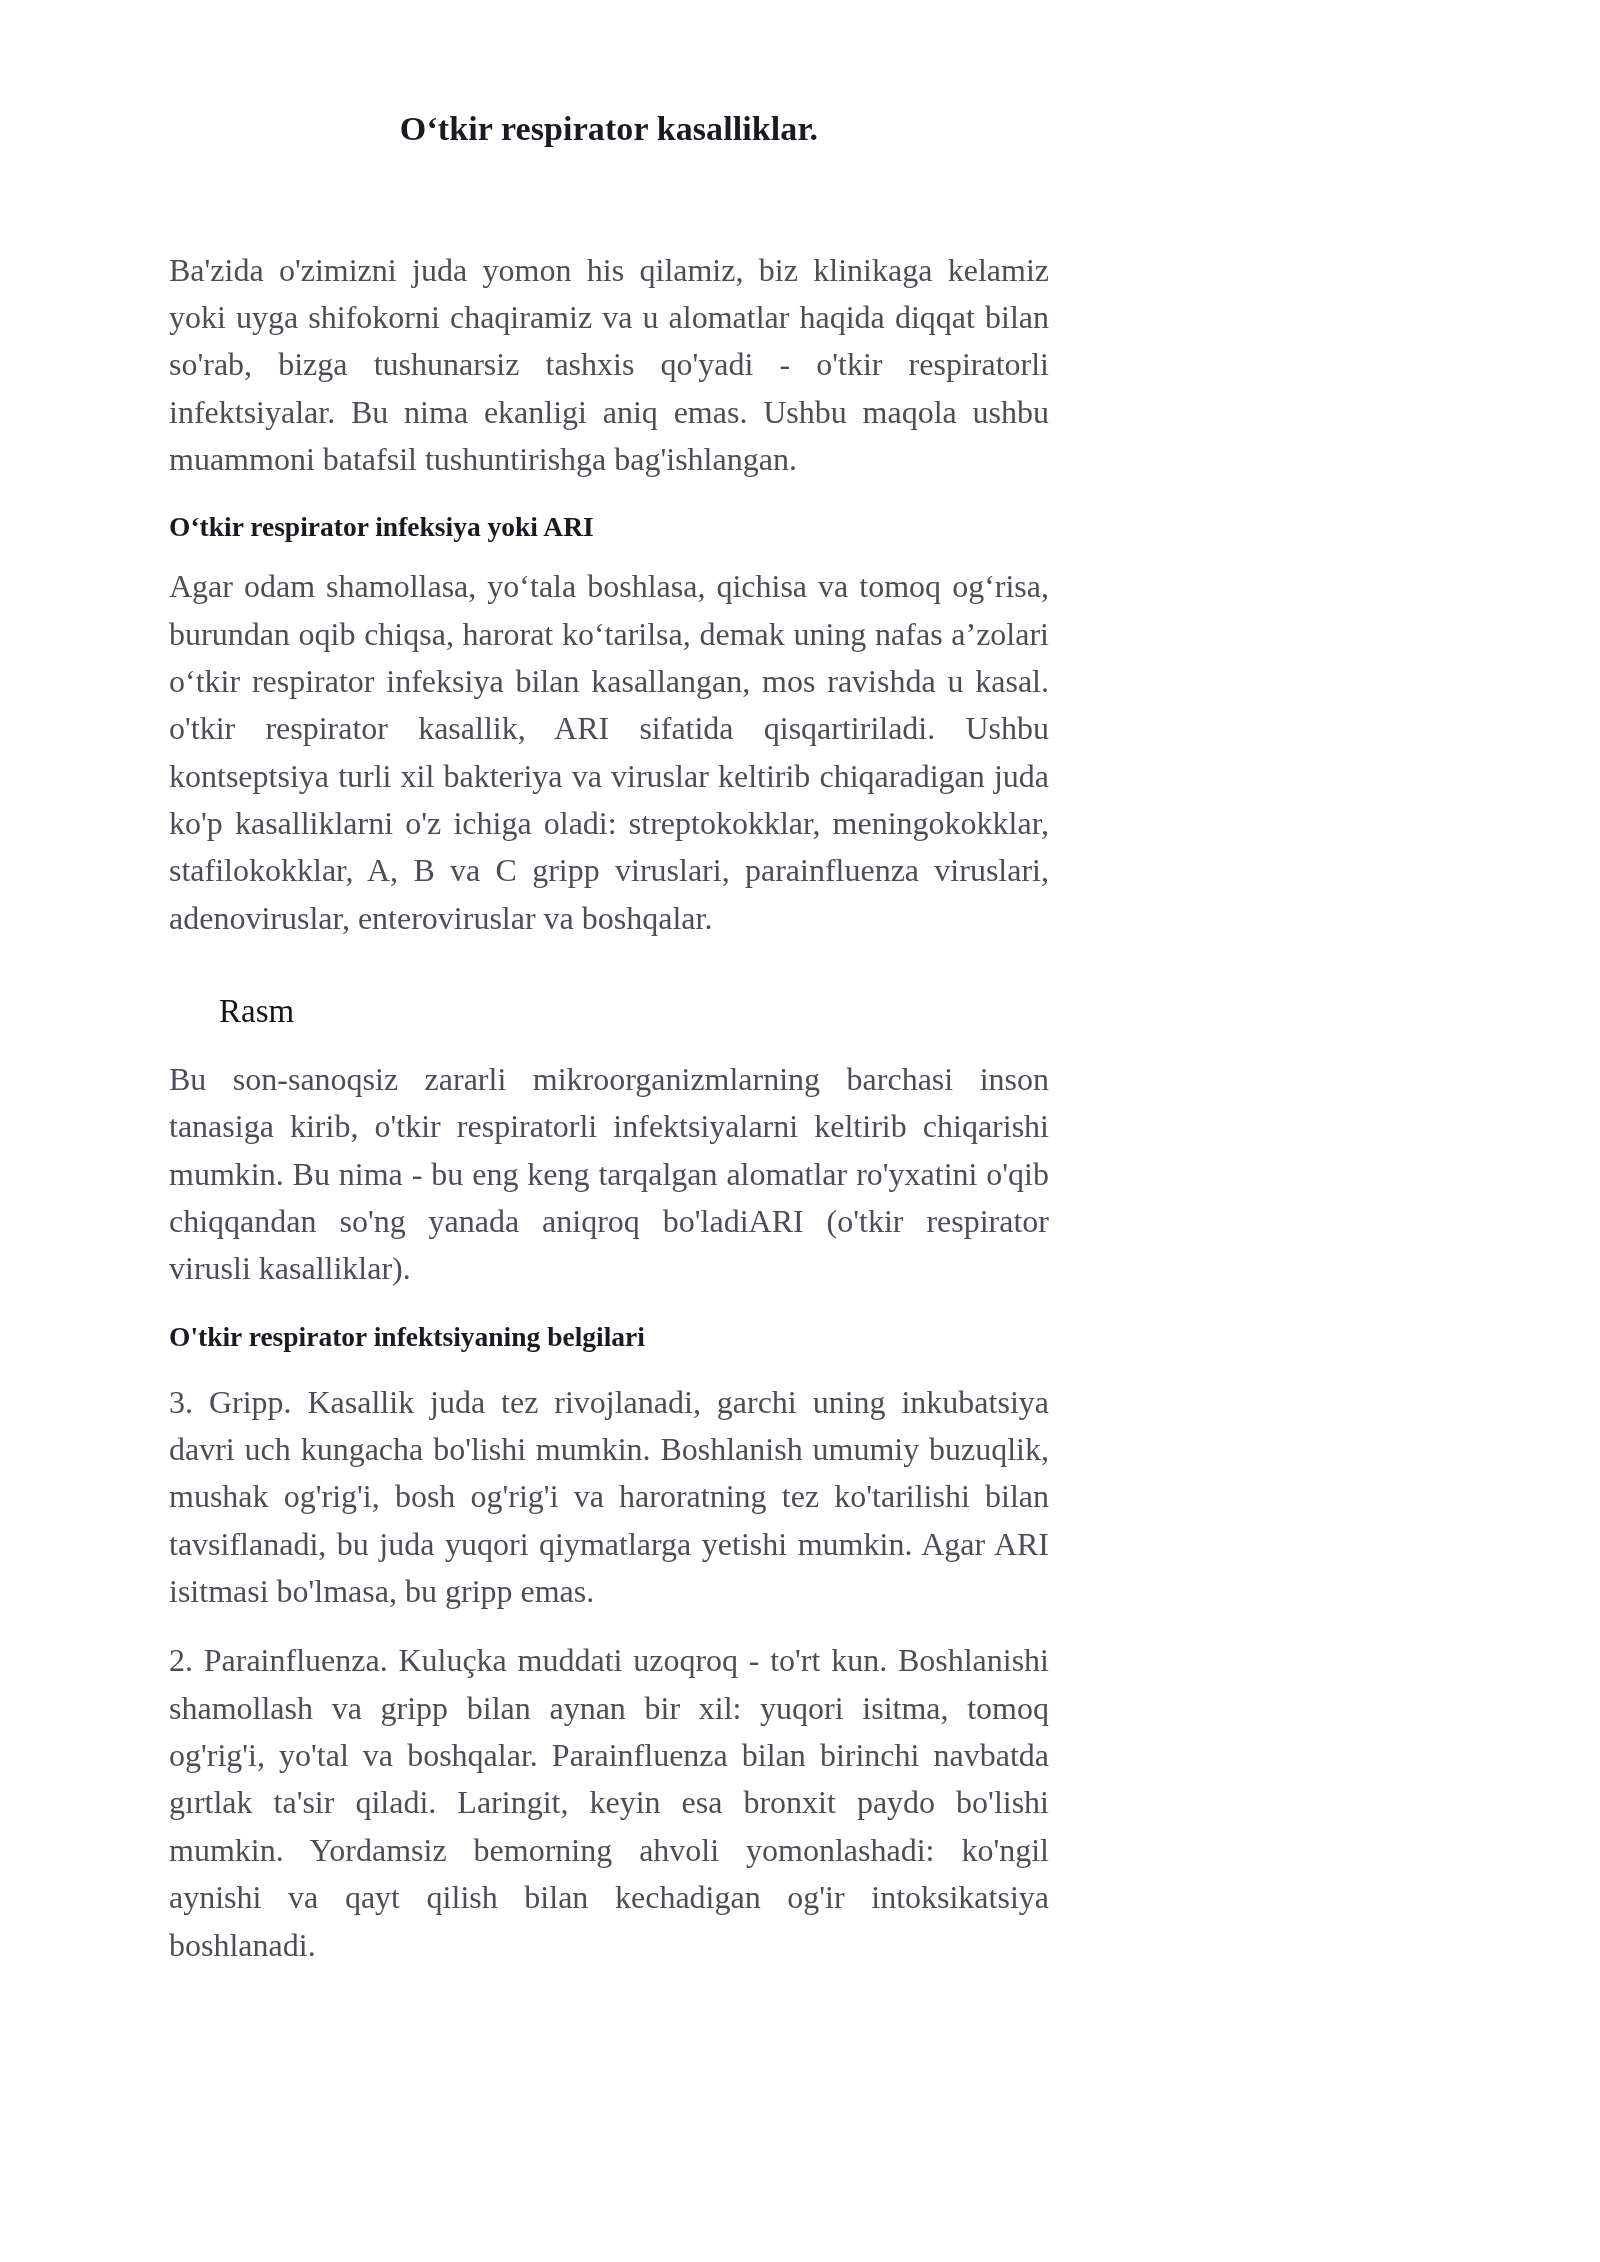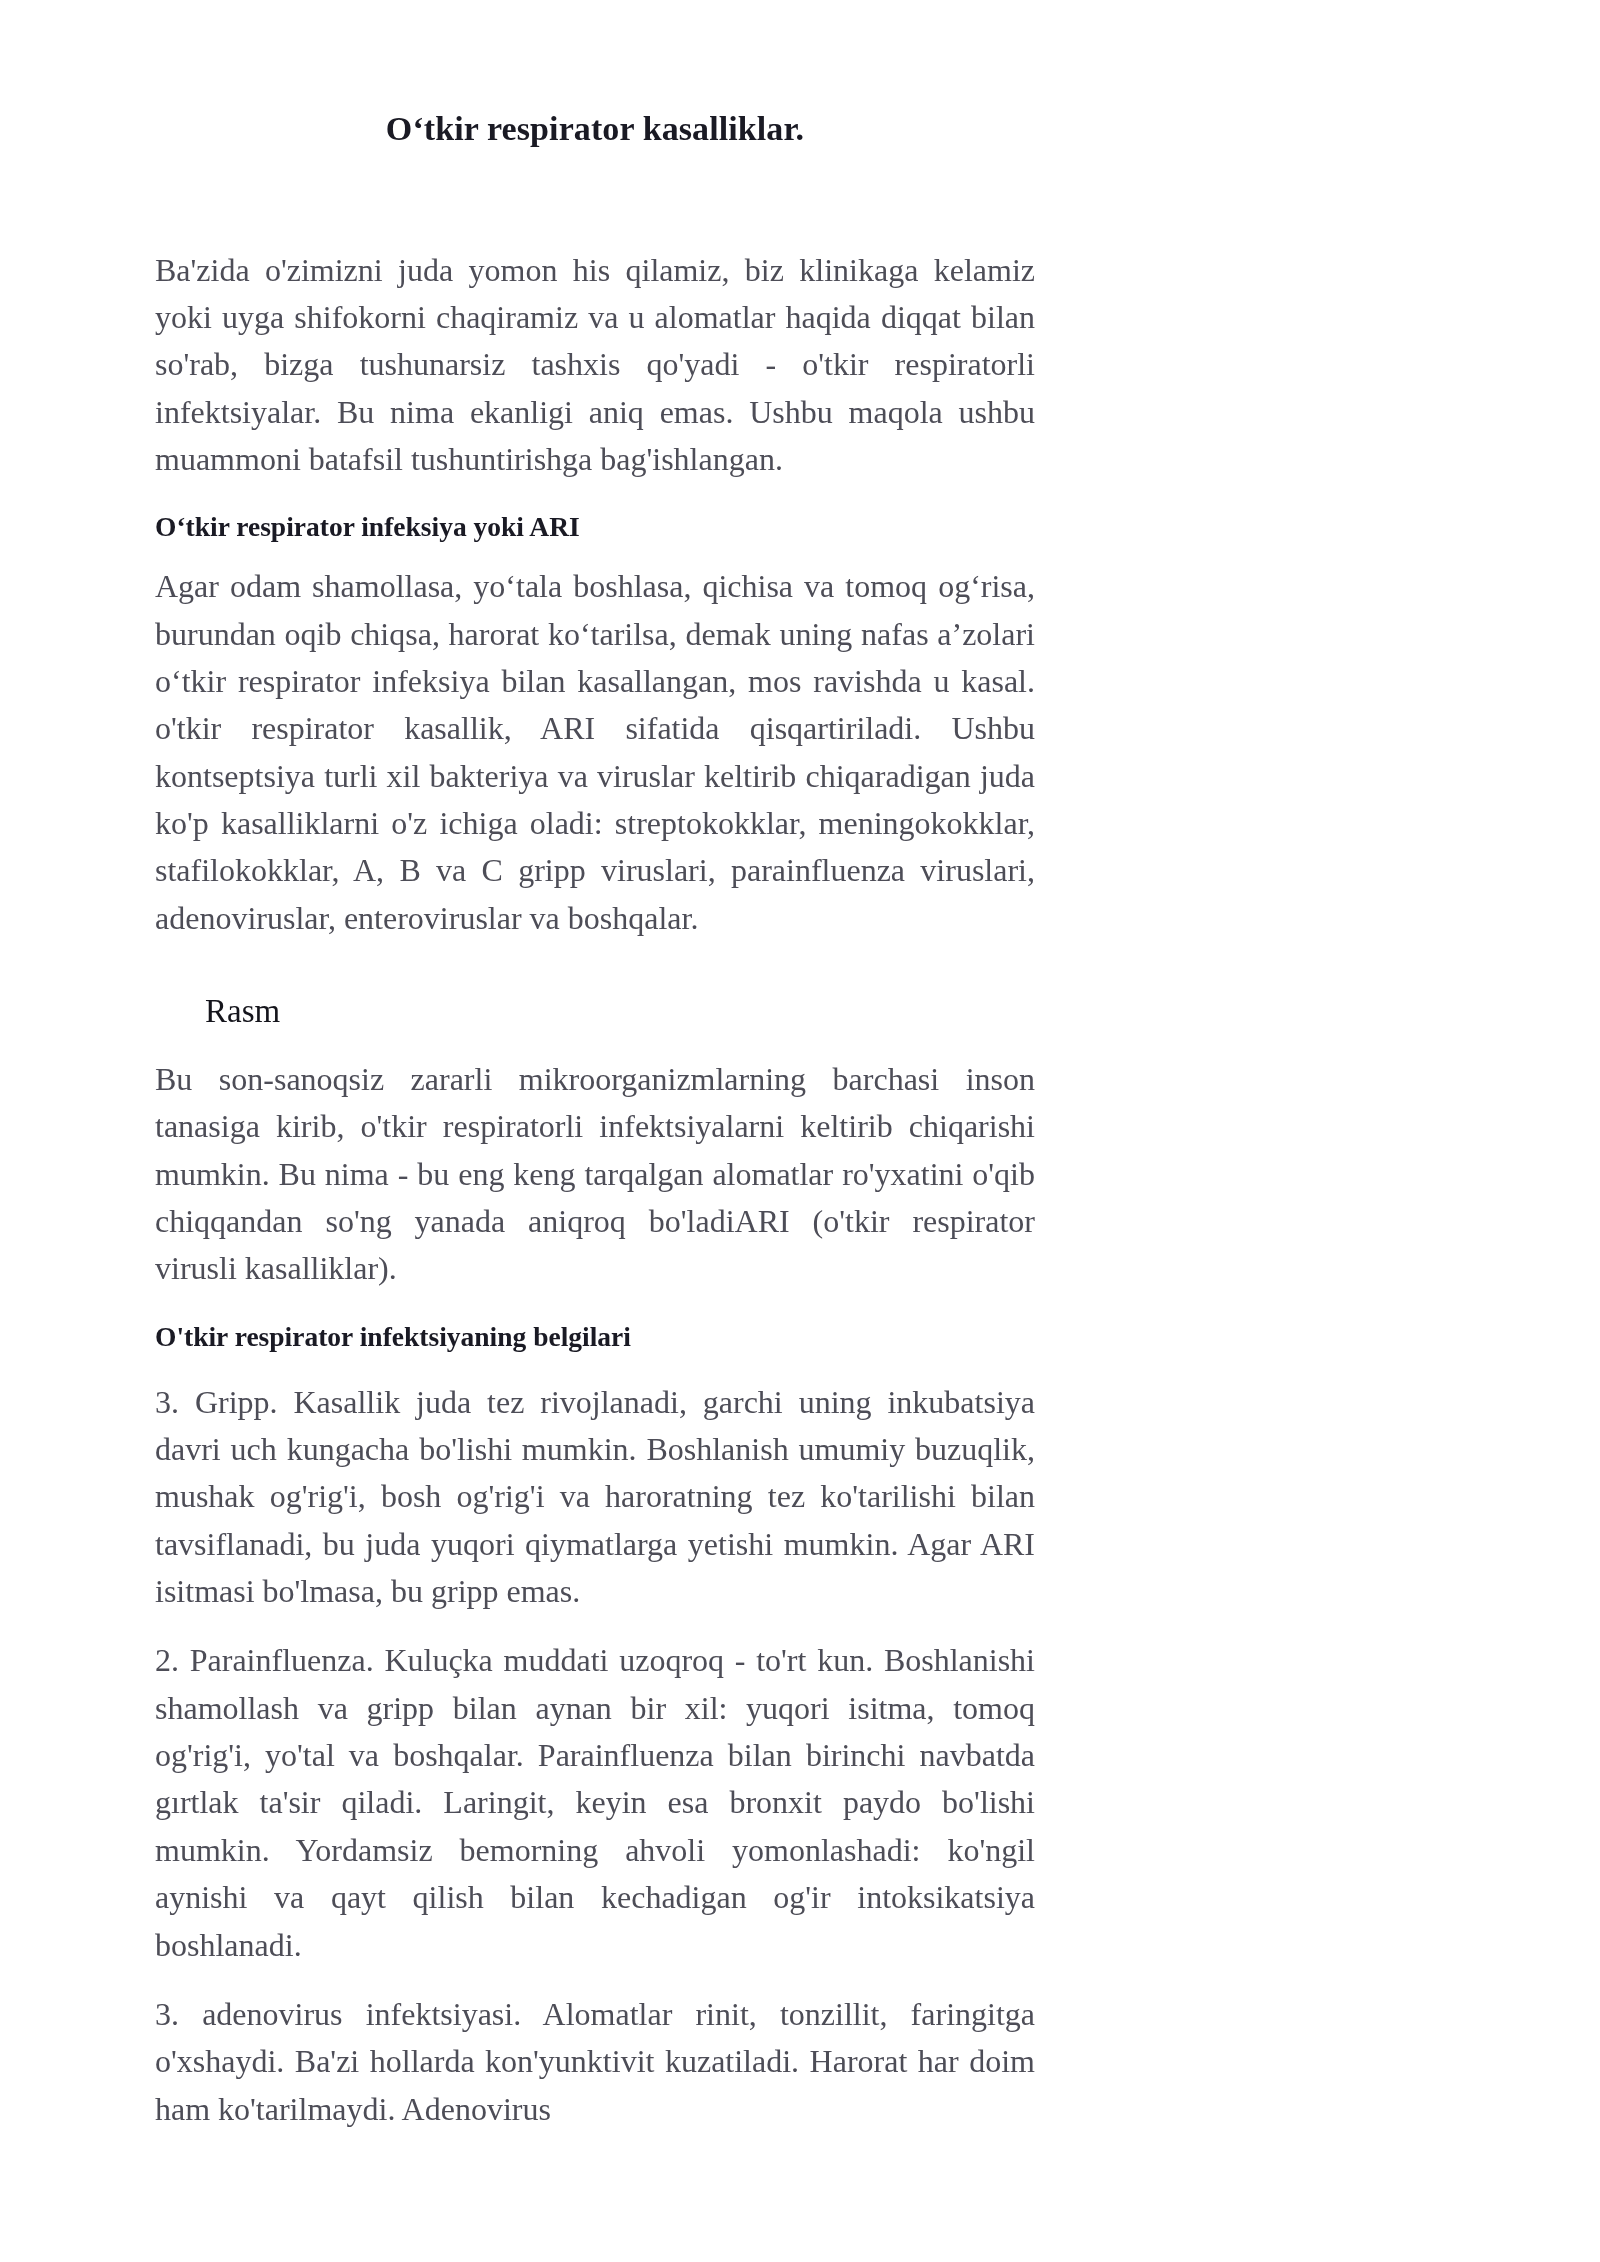--- a/index.html
+++ b/index.html
@@ -16,21 +16,21 @@
   .page {
     position: relative;
     width: 1600px;
     height: 2262px;
     background: #ffffff;
     overflow: hidden;
     box-sizing: border-box;
   }
   .content {
     position: absolute;
-    left: 155px;
+    left: 169px;
     top: 0;
     width: 880px;
   }
   .doc-title {
     font-size: 34px;
     font-weight: bold;
     color: #1a1a24;
     text-align: center;
     margin: 0;
     padding-top: 108px;
@@ -92,16 +92,15 @@
 
     <p class="para tight-after-figure">Bu son-sanoqsiz zararli mikroorganizmlarning barchasi inson tanasiga kirib, o'tkir respiratorli infektsiyalarni keltirib chiqarishi mumkin. Bu nima - bu eng keng tarqalgan alomatlar ro'yxatini o'qib chiqqandan so'ng yanada aniqroq bo'ladiARI (o'tkir respirator virusli kasalliklar).</p>
 
     <p class="heading gap-before-heading">O'tkir respirator infektsiyaning belgilari</p>
 
 
     <p class="para list-item">3. Gripp. Kasallik juda tez rivojlanadi, garchi uning inkubatsiya davri uch kungacha bo'lishi mumkin. Boshlanish umumiy buzuqlik, mushak og'rig'i, bosh og'rig'i va haroratning tez ko'tarilishi bilan tavsiflanadi, bu juda yuqori qiymatlarga yetishi mumkin. Agar ARI isitmasi bo'lmasa, bu gripp emas.</p>
 
     <p class="para list-item">2. Parainfluenza. Kuluçka muddati uzoqroq - to'rt kun. Boshlanishi shamollash va gripp bilan aynan bir xil: yuqori isitma, tomoq og'rig'i, yo'tal va boshqalar. Parainfluenza bilan birinchi navbatda gırtlak ta'sir qiladi. Laringit, keyin esa bronxit paydo bo'lishi mumkin. Yordamsiz bemorning ahvoli yomonlashadi: ko'ngil aynishi va qayt qilish bilan kechadigan og'ir intoksikatsiya boshlanadi.</p>
 
-    <p class="para list-item">3. adenovirus infektsiyasi. Alomatlar rinit, tonzillit, faringitga o'xshaydi. Ba'zi hollarda kon'yunktivit kuzatiladi. Harorat har doim ham ko'tarilmaydi. Adenovirus</p>
 
   </div>
 </div>
 
 </body></html>

